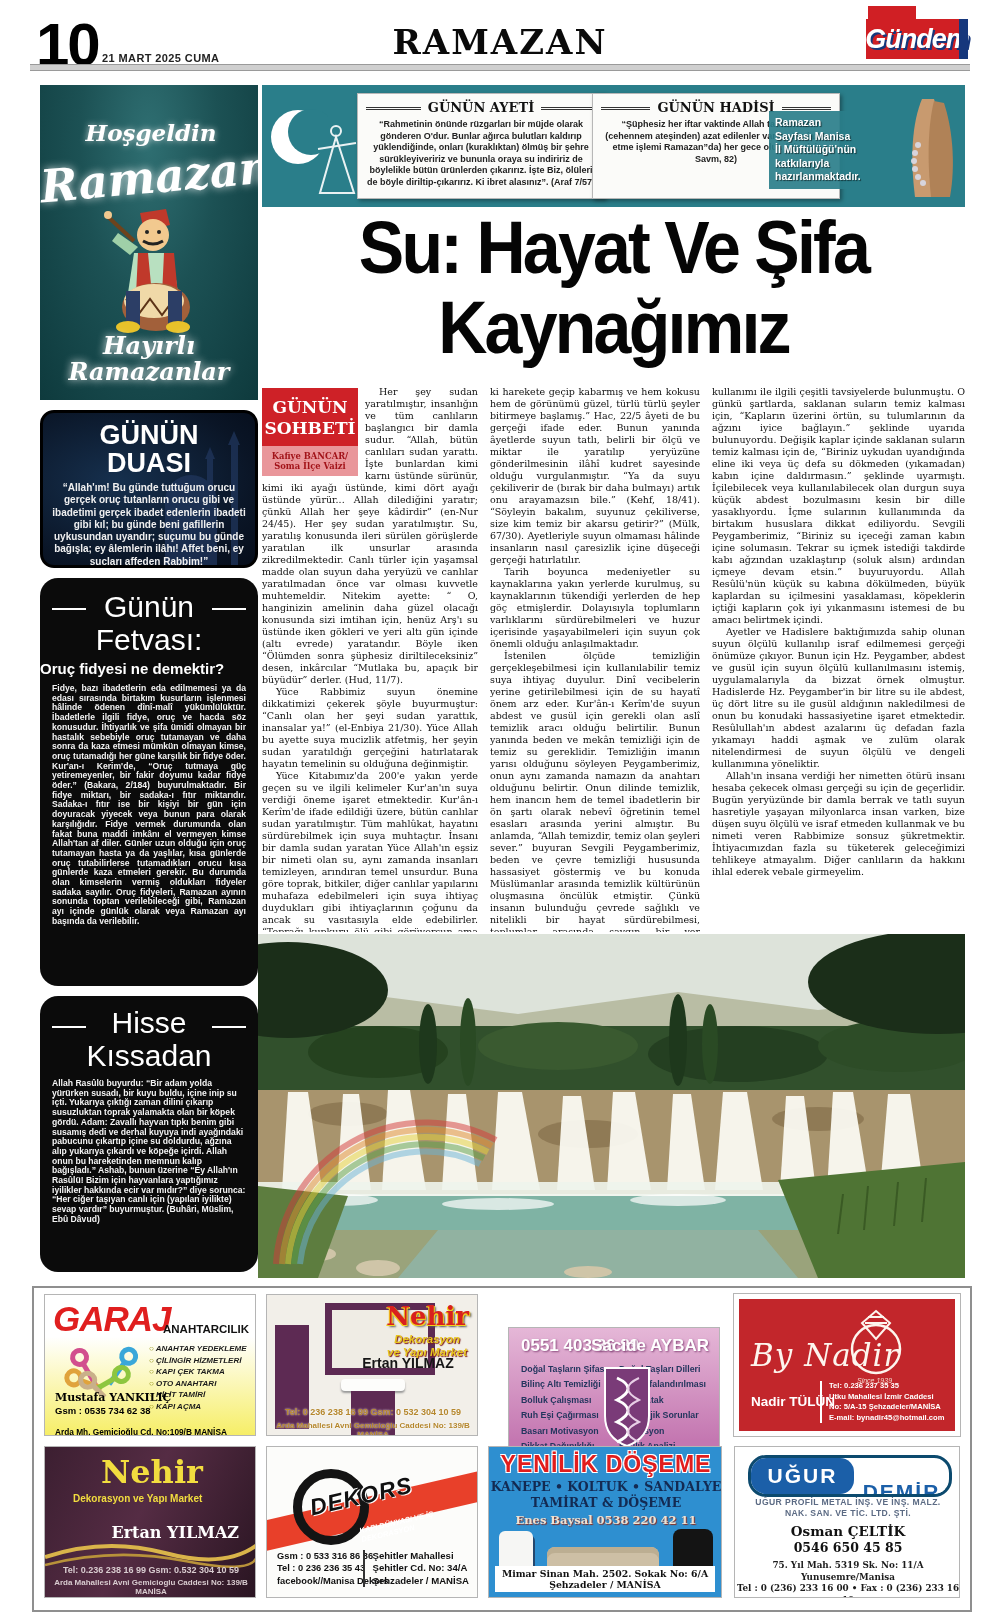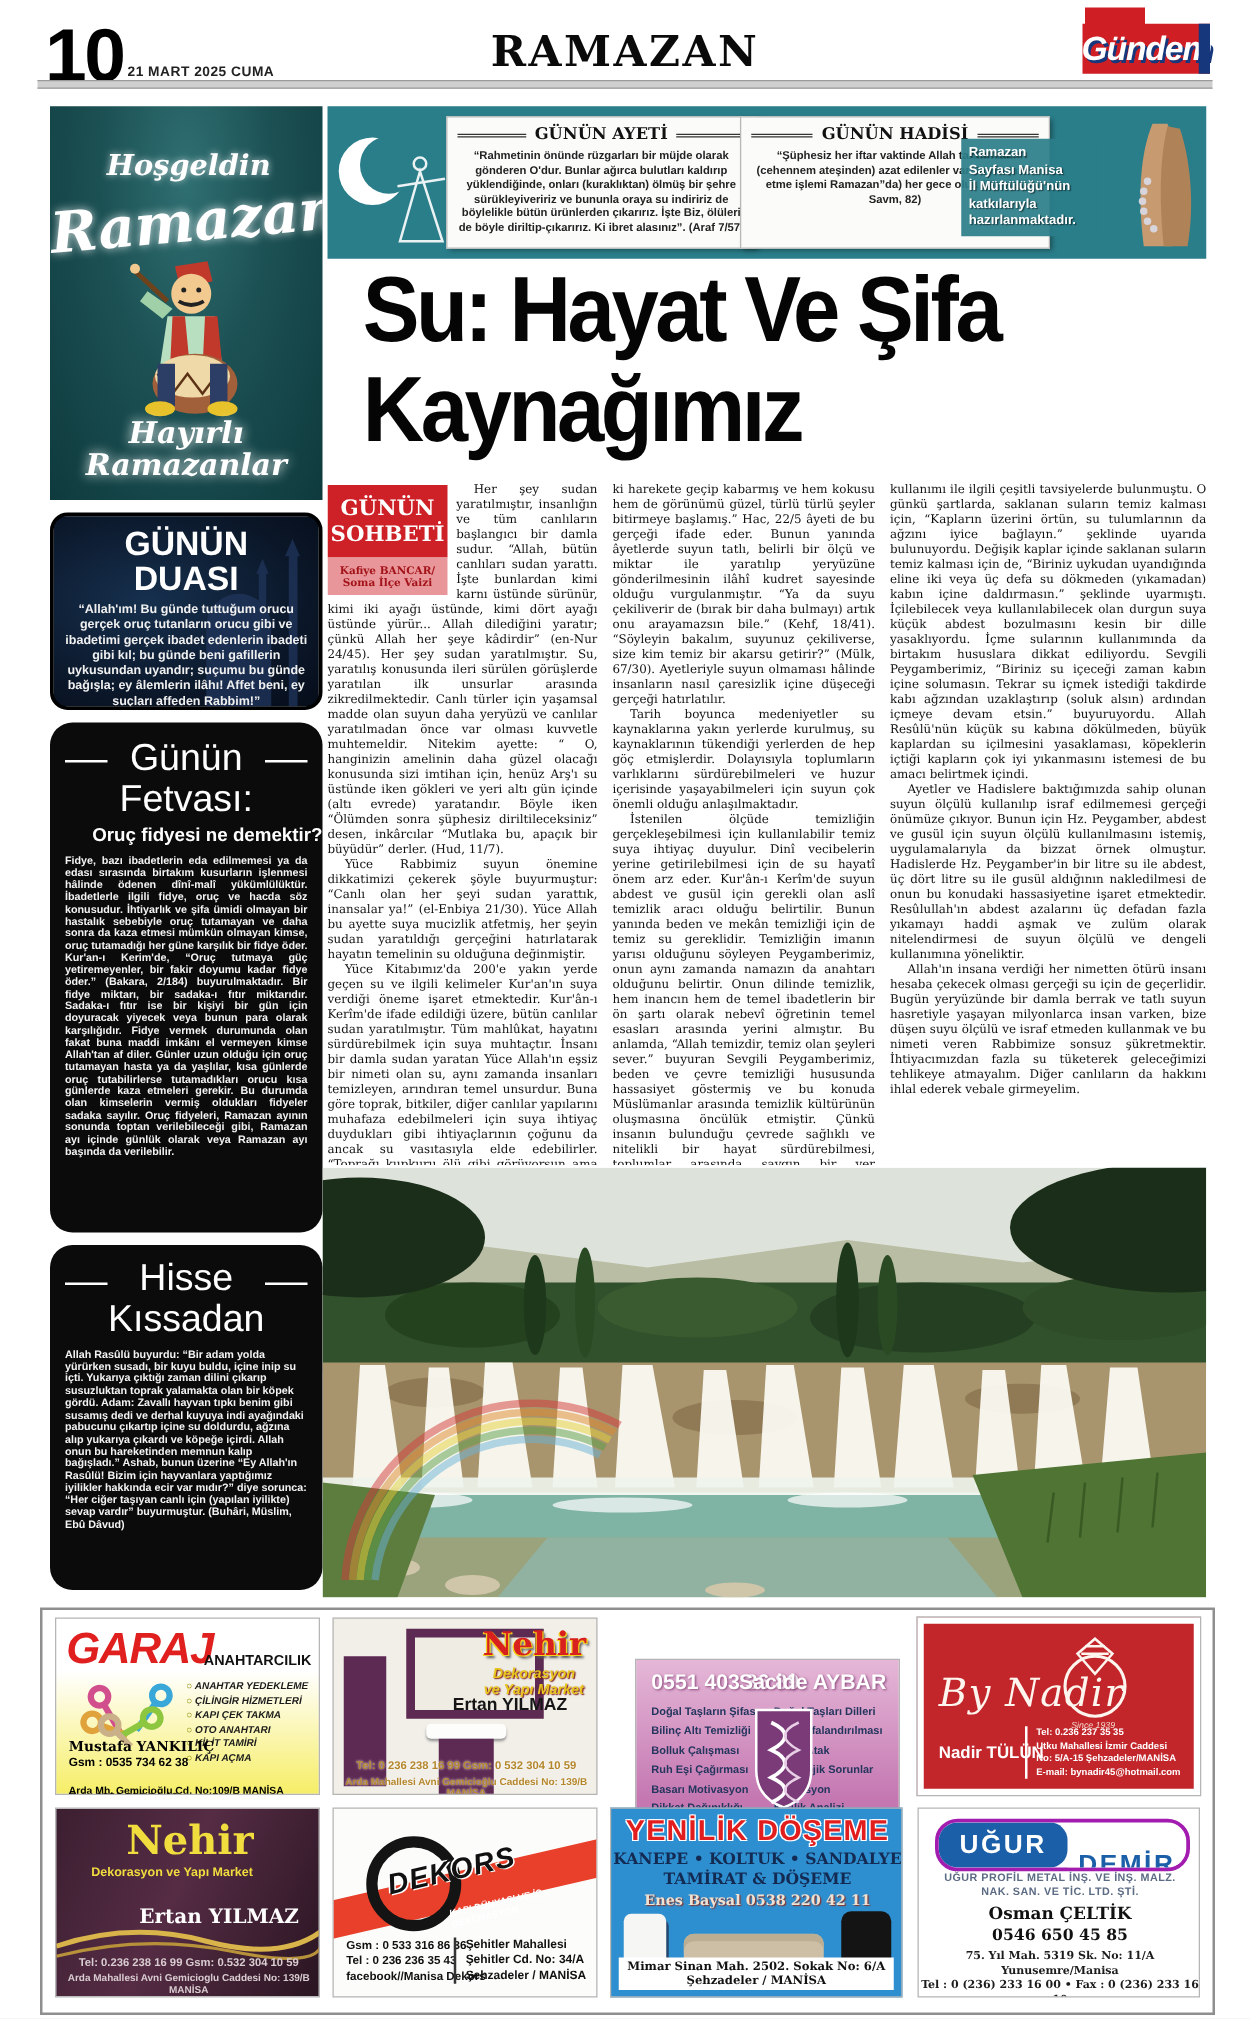--- a/index.html
+++ b/index.html
@@ -44,30 +44,30 @@
   .bx-title::before,.bx-title::after{content:"";flex:1;border-top:1px solid #333;box-shadow:0 2px 0 #333;}
   .bx-title span{font-family:"DejaVu Serif",serif;font-weight:bold;font-size:13px;color:#111;white-space:nowrap;}
   .bx-body{font-size:9px;font-weight:bold;color:#222;text-align:center;line-height:11.5px;}
   .hands{position:absolute;right:0;top:0;width:127px;height:122px;
         background:linear-gradient(130deg,#4a3categ 0%,#43301f 0%,#2a1d12 55%,#120c07 100%);}
   .credit{position:absolute;right:88px;top:26px;width:96px;background:rgba(42,126,138,.92);
         color:#fff;font-weight:bold;font-size:10.5px;line-height:13.5px;padding:5px 6px;
         text-shadow:1px 1px 1px rgba(0,0,0,.6);}
 
   
-  .headline{left:262px;top:208px;width:703px;text-align:left;color:#050505;}
+  .headline{left:262px;top:208px;width:703px;text-align:center;color:#050505;}
   .headline div{font-weight:bold;font-size:74px;line-height:80px;letter-spacing:-3px;
         transform:scaleX(.92);transform-origin:50% 50%;}
 
   
   .blackbox{background:#0b0b0b;border-radius:18px;color:#fff;overflow:hidden;}
   .deco{position:absolute;width:34px;height:2px;background:#fff;top:30px;}
   .bb-title{text-align:center;font-family:"Liberation Sans",sans-serif;font-weight:normal;
         font-size:30px;line-height:33px;color:#fff;}
-  .bb-sub{text-align:right;font-weight:bold;font-size:15px;margin-top:4px;}
+  .bb-sub{text-align:left;font-weight:bold;font-size:15px;margin-top:4px;}
   .bb-body{font-weight:bold;font-size:8.6px;line-height:9.7px;text-align:justify;color:#f4f4f4;
         padding:7px 12px 0 12px;}
 
   .dua{left:40px;top:410px;width:218px;height:158px;border-radius:14px;
         background:radial-gradient(ellipse at 35% 45%,#16304e 0%,#0a1526 70%,#060d1a 100%);
         border:3px solid #000;box-sizing:border-box;overflow:hidden;}
   .dua-title{position:relative;text-align:center;font-weight:bold;font-size:27px;line-height:28px;
         color:#fff;margin-top:8px;}
   .dua-text{position:relative;font-size:10px;line-height:12.3px;color:#f0f0f0;text-align:center;
         padding:5px 8px;font-weight:bold;}
@@ -173,21 +173,21 @@
   .ye-person{position:absolute;left:0;width:234px;top:66px;text-align:center;color:#efe2d2;
         font-family:"DejaVu Serif",serif;font-weight:bold;font-size:11.5px;text-shadow:1px 1px 1px #8c2f22;}
   .ye-addr{position:absolute;left:6px;right:6px;bottom:5px;background:#fff;color:#111;text-align:center;
         font-family:"DejaVu Serif",serif;font-weight:bold;font-size:9.3px;padding:2px 0;}
   .ye-chair1{position:absolute;left:10px;top:84px;width:34px;height:52px;background:#f6f6f4;border-radius:6px 6px 2px 2px;box-shadow:2px 4px 0 #24476e;}
   .ye-sofa{position:absolute;left:58px;top:100px;width:112px;height:36px;background:#cdbfa5;border-radius:8px;box-shadow:inset 0 6px 0 #bcae92;}
   .ye-chair2{position:absolute;right:8px;top:82px;width:40px;height:54px;background:#141414;border-radius:8px 8px 2px 2px;}
 
   
   .ugur{left:700px;top:158px;width:226px;height:152px;background:#fff;}
-  .ug-logo{position:absolute;left:13px;top:8px;width:198px;height:36px;border:3px solid #a21caf;
+  .ug-logo{position:absolute;left:13px;top:8px;width:198px;height:36px;border:3px solid #0c4a6e;
         border-radius:18px;overflow:hidden;display:flex;}
   .ug-left{width:52%;background:#1b5fa8;color:#fff;font-weight:bold;font-size:21px;letter-spacing:2px;
         display:flex;align-items:center;justify-content:center;border-radius:0 14px 14px 0;}
   .ug-right{width:48%;background:#fff;color:#1b5fa8;font-weight:bold;font-size:21px;letter-spacing:2px;
         display:flex;align-items:center;justify-content:center;margin-top:31px;}
   .ug-d1{position:absolute;left:0;width:226px;top:50px;text-align:center;color:#5c6b84;font-weight:bold;font-size:8.6px;letter-spacing:.4px;}
   .ug-d2{position:absolute;left:0;width:226px;top:61px;text-align:center;color:#5c6b84;font-weight:bold;font-size:8.6px;letter-spacing:.4px;}
   .ug-person{position:absolute;left:0;width:226px;top:76px;text-align:center;color:#111;
         font-family:"DejaVu Serif",serif;font-weight:bold;font-size:13.5px;}
   .ug-phone{position:absolute;left:0;width:226px;top:93px;text-align:center;color:#111;

